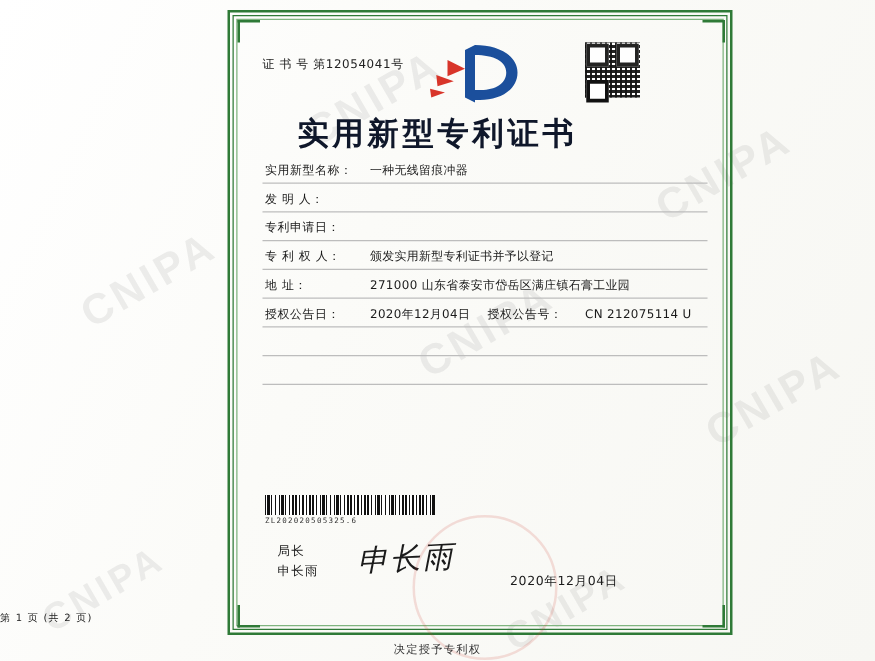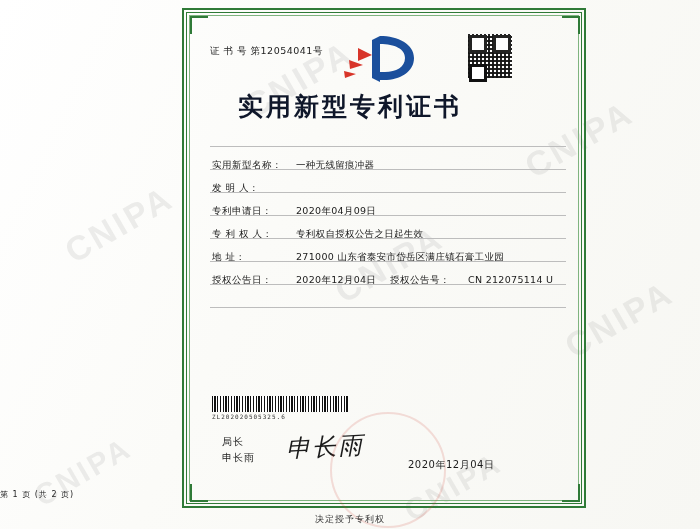--- a/index.html
+++ b/index.html
@@ -146,21 +146,20 @@
     color: #0f172a;
     letter-spacing: 3px;
   }
 
   
   .fields {
     position: absolute;
     left: 212px;
     top: 130px;
     width: 350px;
-    margin-top: 28px;
   }
   .row {
     display: flex;
     align-items: baseline;
     font-family: "DejaVu Sans", sans-serif;
     font-size: 9.5px;
     color: #1a1a1a;
     margin-bottom: 9px;
     line-height: 14px;
   }
@@ -326,25 +325,24 @@
   <div class="fields">
     <div class="row">
       <span class="lbl">实用新型名称：</span>
       <span class="val">一种无线留痕冲器</span>
     </div>
     <div class="row">
       <span class="lbl">发 明 人：</span>
     </div>
     <div class="row">
       <span class="lbl">专利申请日：</span>
-      <span class="val">2020年04月09日</span>
     </div>
     <div class="row">
       <span class="lbl">专 利 权 人：</span>
-      <span class="val">专利权自授权公告之日起生效</span>
+      <span class="val">颁发实用新型专利证书并予以登记</span>
     </div>
     <div class="row">
       <span class="lbl">地      址：</span>
       <span class="val">271000 山东省泰安市岱岳区满庄镇石膏工业园</span>
     </div>
     <div class="row">
       <span class="lbl">授权公告日：</span>
       <span class="val">2020年12月04日</span>
       <span class="lbl" style="width:78px;flex:0 0 78px;">授权公告号：</span>
       <span class="val">CN 212075114 U</span>

